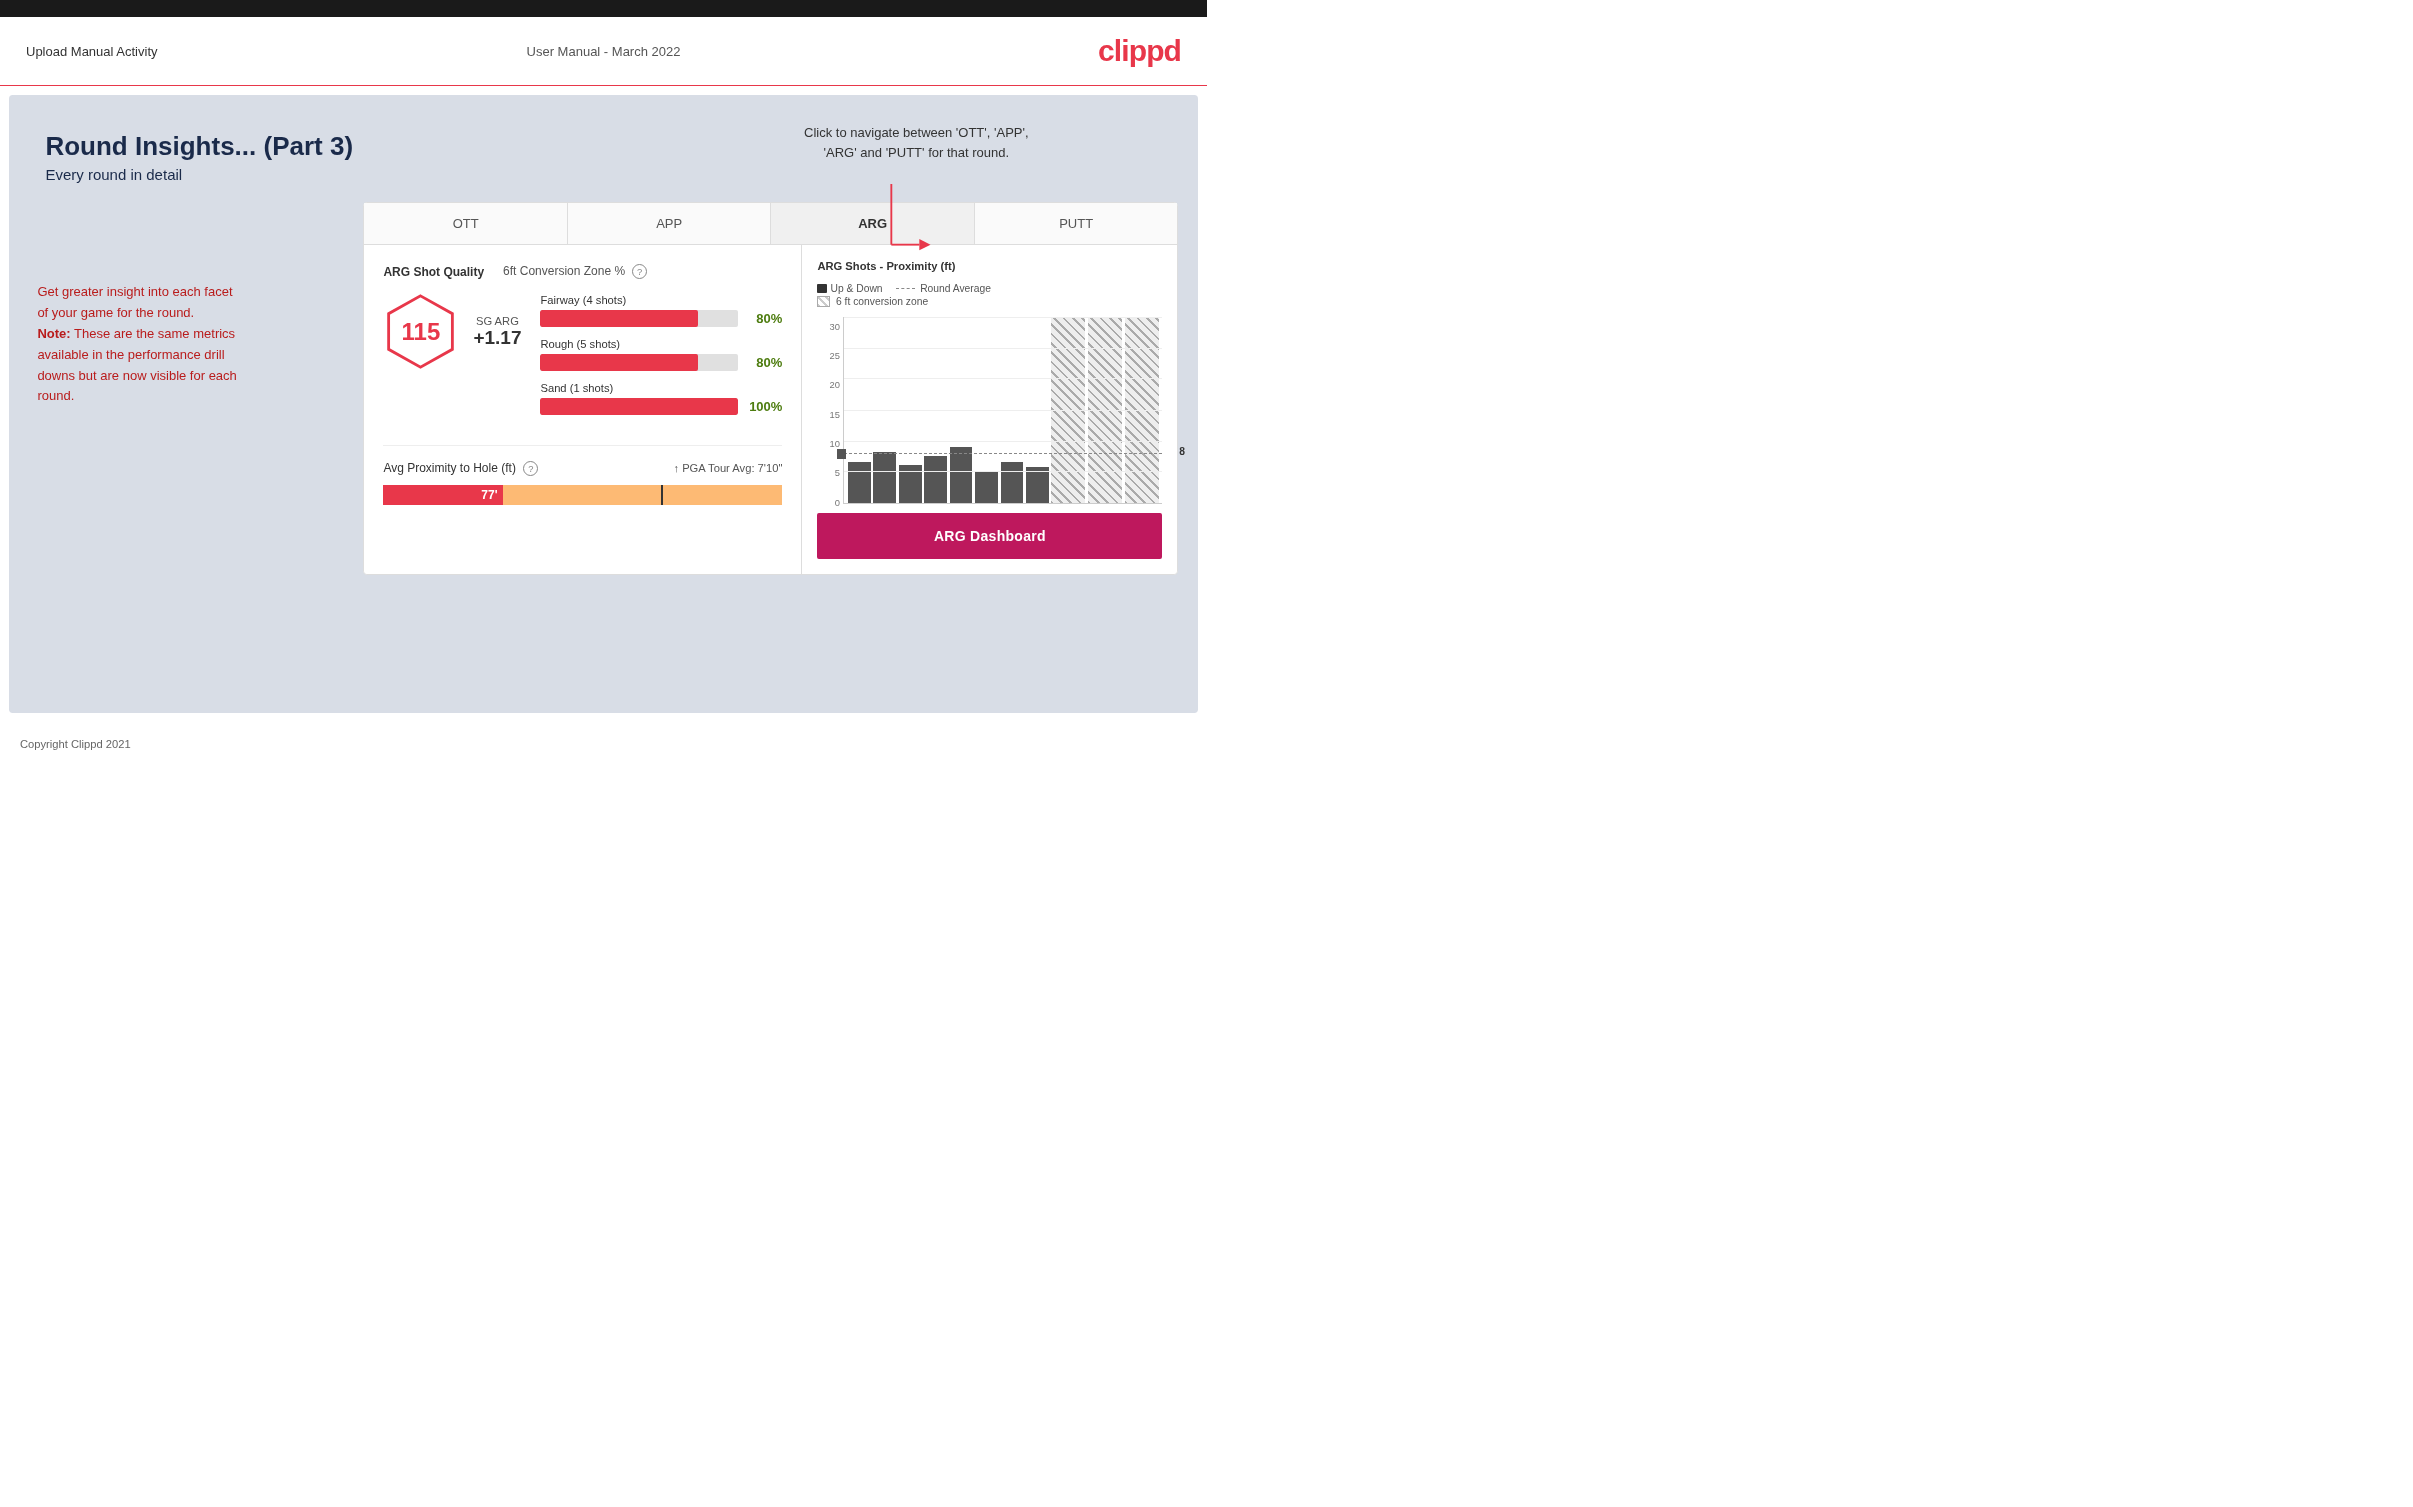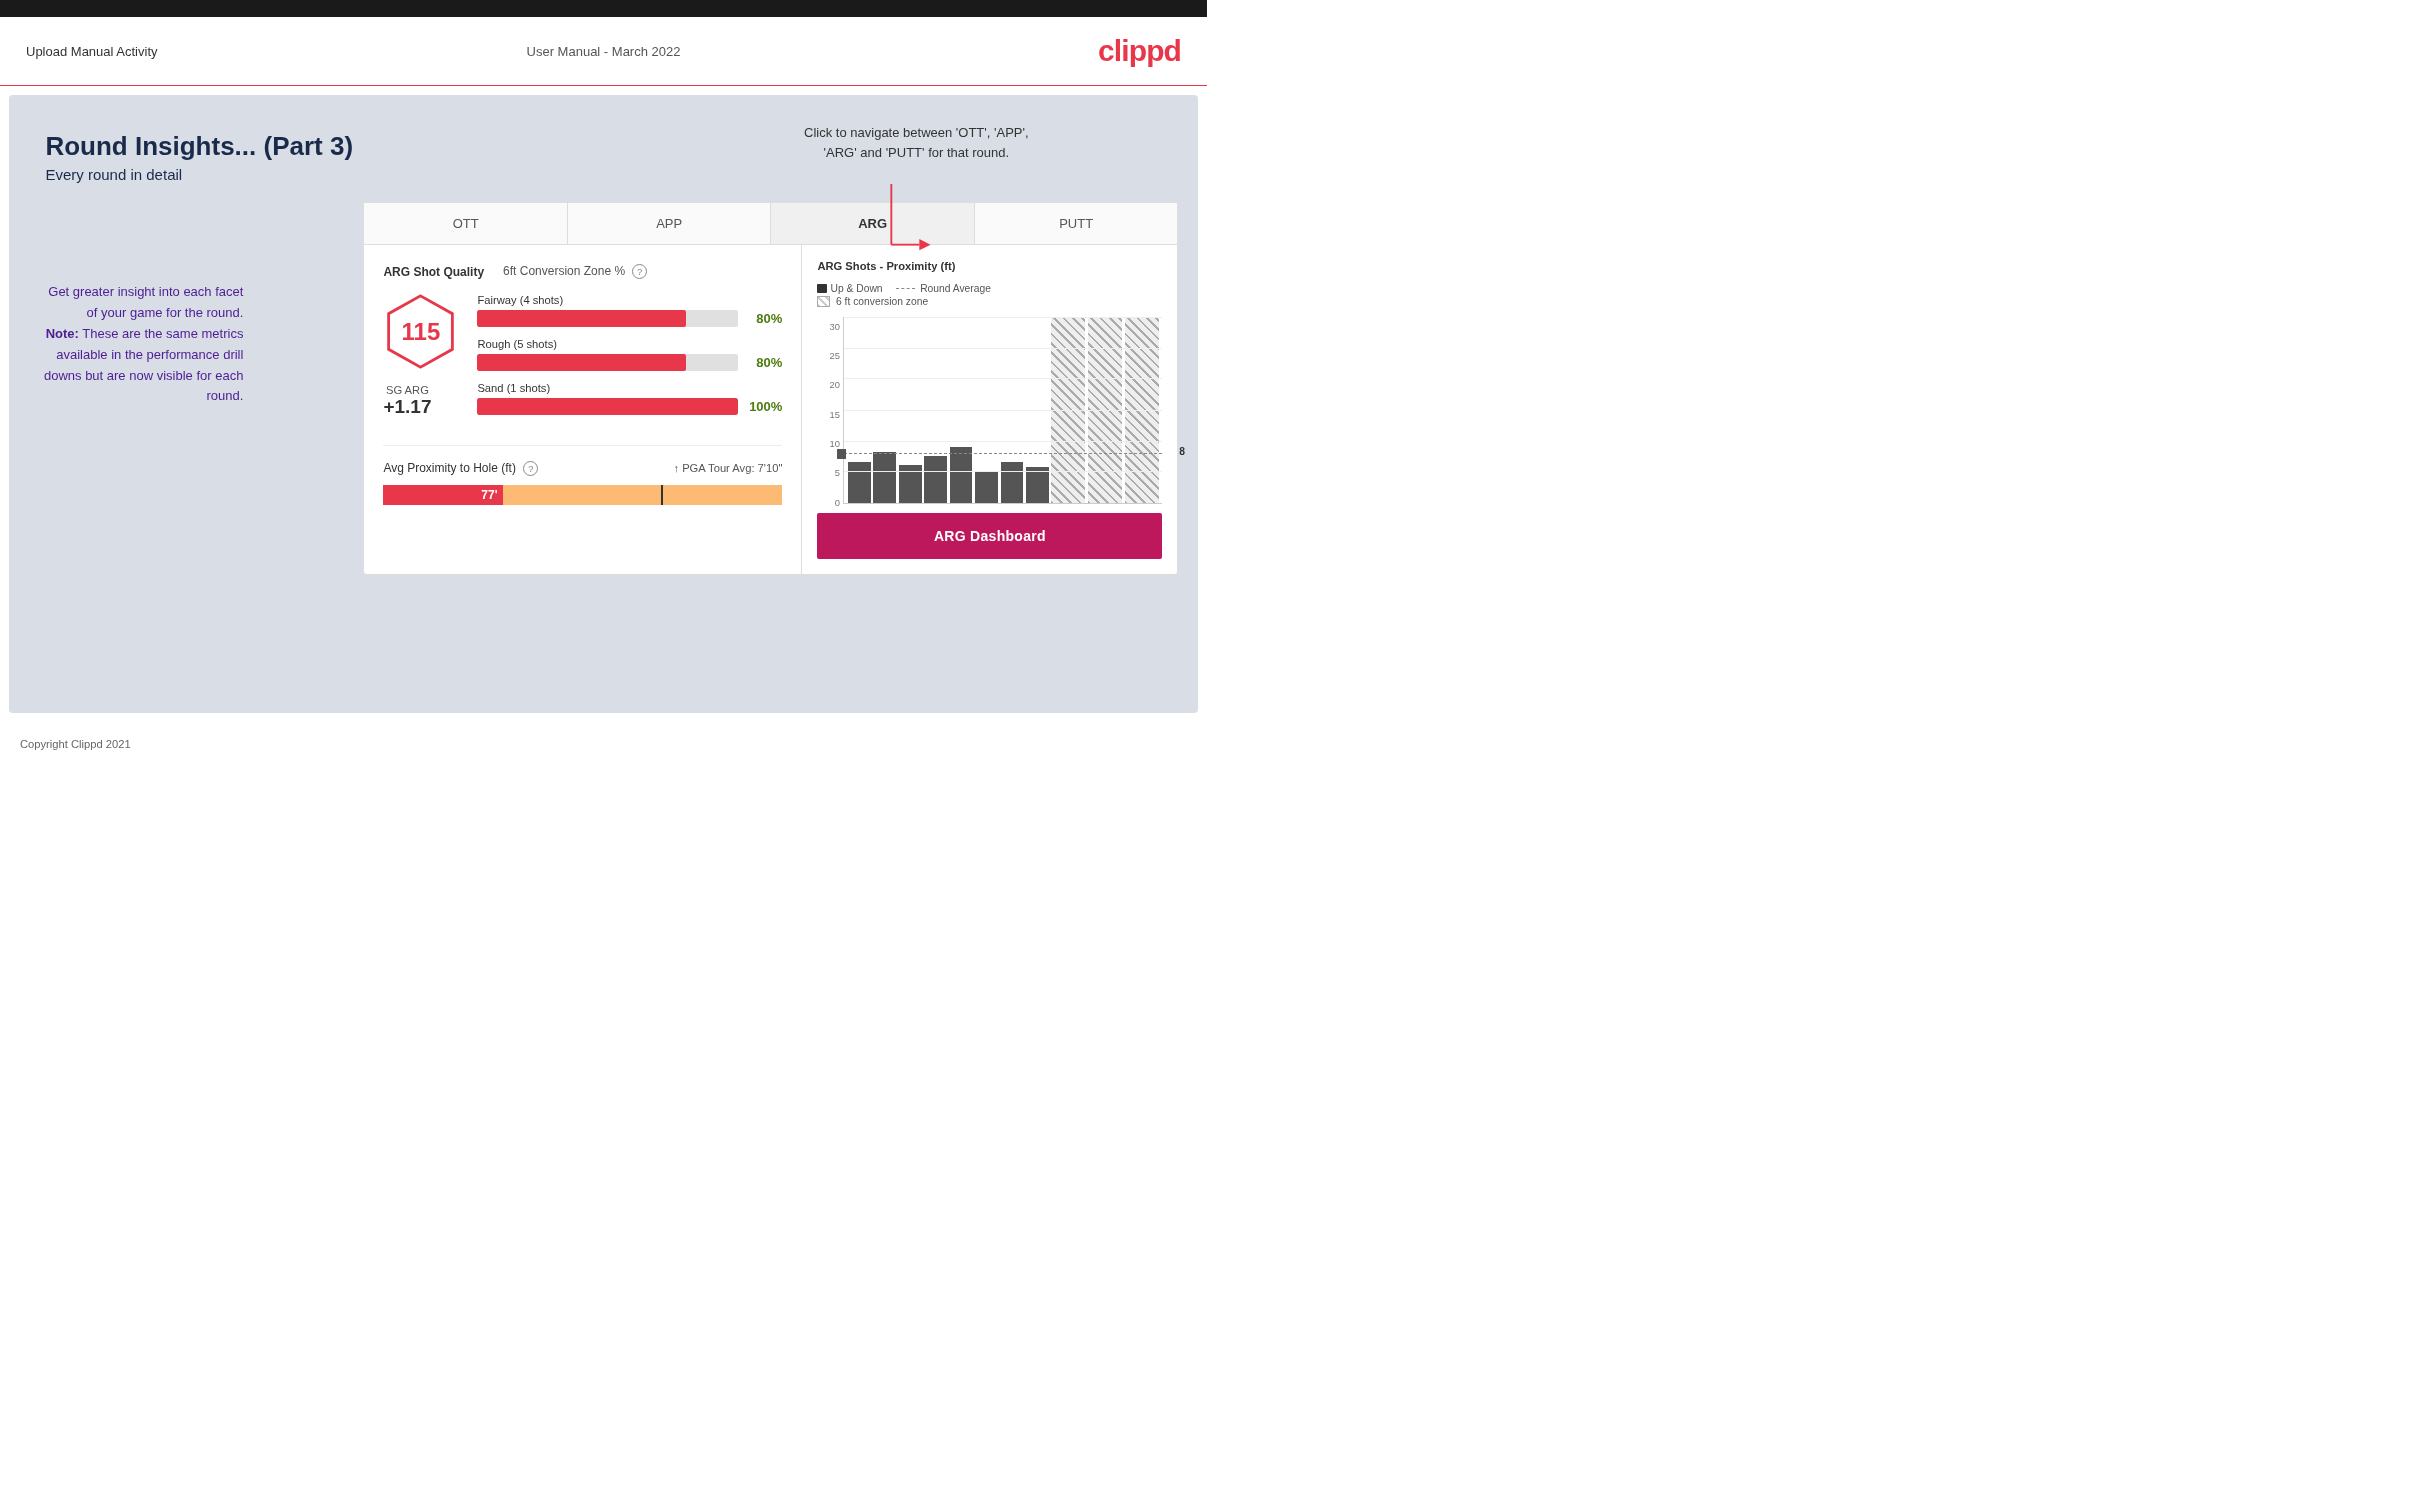--- a/index.html
+++ b/index.html
@@ -85,23 +85,23 @@
       right: 260px;
     }
 
     
     .insight-text {
       position: absolute;
       left: 28px;
       top: 187px;
       width: 206px;
       font-size: 13px;
-      color: #4c1d95;
+      color: #b91c1c;
       line-height: 1.6;
-      text-align: right;
+      text-align: left;
     }
     .insight-text strong {
       font-weight: 700;
     }
 
     
     .dashboard-card {
       background: #fff;
       border: 0.9px solid #ddd;
       border-radius: 3.7px;
@@ -175,22 +175,21 @@
     }
 
     
     .hex-wrapper {
       display: flex;
       align-items: flex-start;
       gap: 19px;
     }
     .hex-container {
       display: flex;
-      flex-direction: column;
-      align-items: flex-start;
+      align-items: center;
       gap: 15px;
     }
     .hexagon {
       width: 75px;
       height: 75px;
       position: relative;
       display: flex;
       align-items: center;
       justify-content: center;
     }

